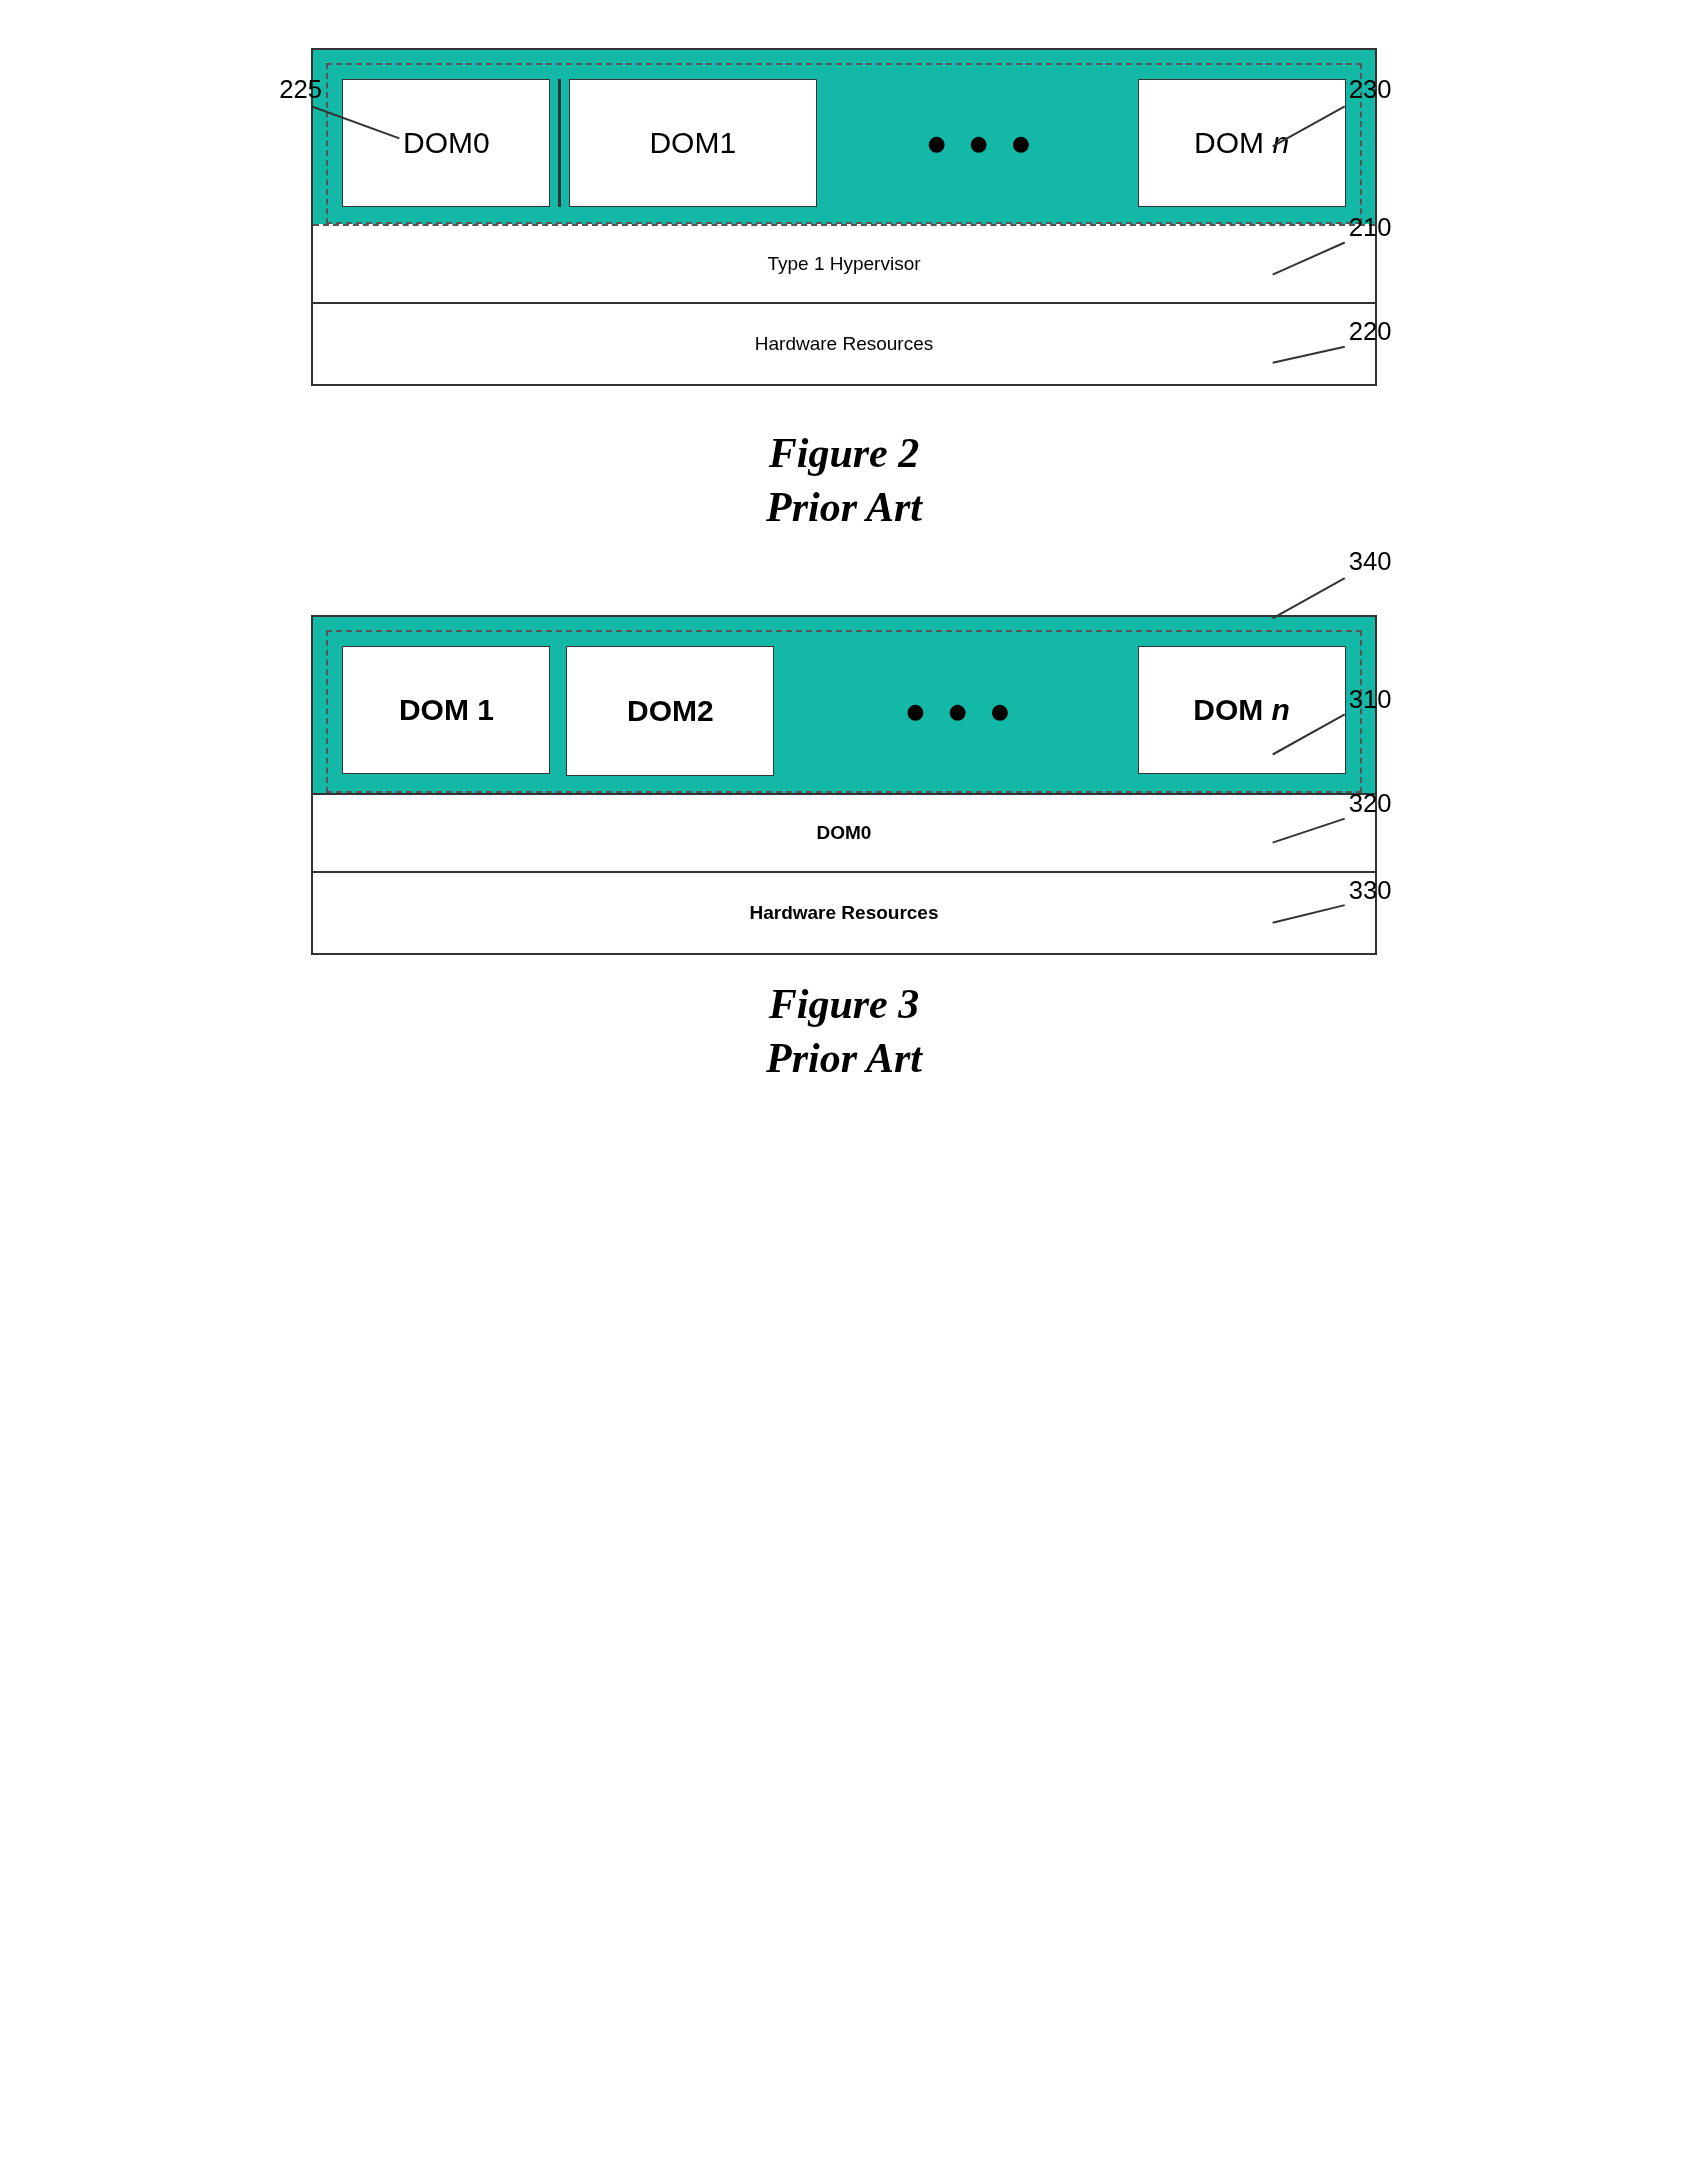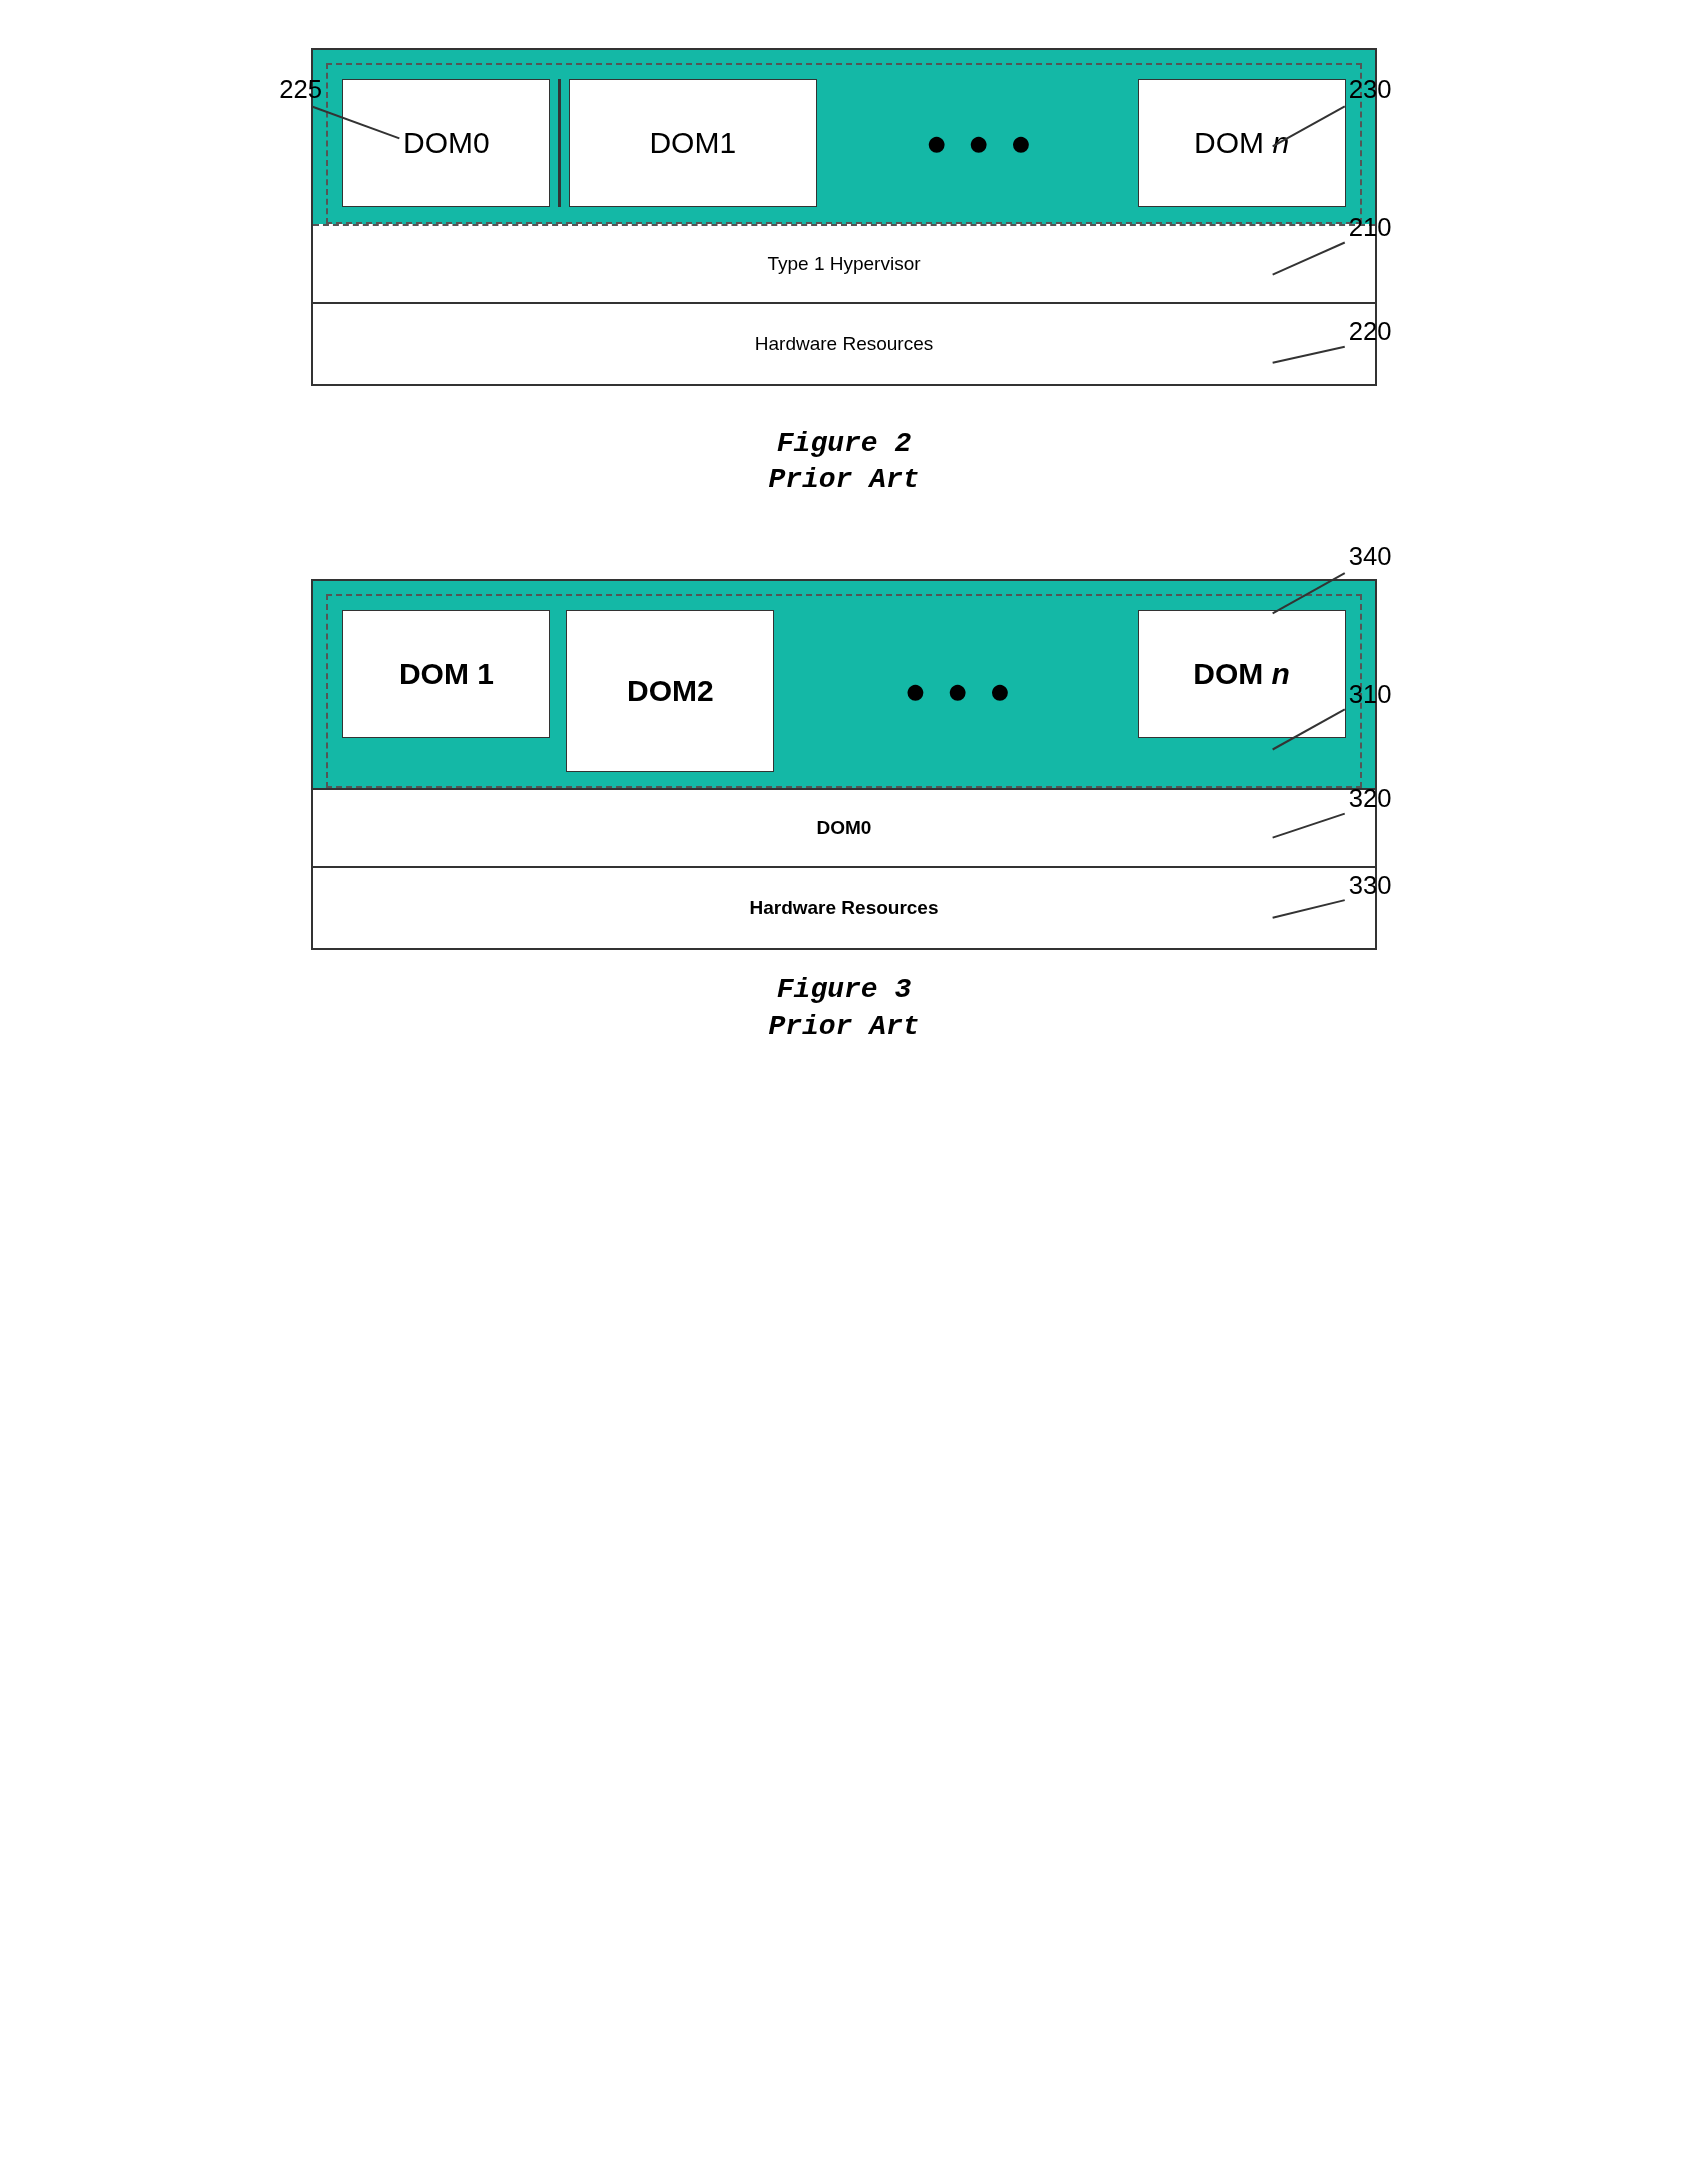--- a/index.html
+++ b/index.html
@@ -71,24 +71,24 @@
       font-family: Arial, sans-serif;
       background: #fff;
     }
 
     
     .figure-caption {
       text-align: center;
       margin-top: 32px;
     }
     .figure-caption .fig-title {
-      font-size: 28px;
+      font-size: 42px;
       font-style: italic;
       font-weight: bold;
-      font-family: Liberation Mono, monospace;
+      font-family: Liberation Serif, serif;
       line-height: 1.3;
     }
 
     .fig2-diagram {
       position: relative;
       width: 1138px;
       margin: 0 auto;
     }
 
     .fig3-diagram {
@@ -172,21 +172,21 @@
   <div class="fig3-diagram">
 
     <div class="solid-box" style="width:1066px; margin:0 auto;font-weight:bold;">
 
       <div style="position:relative; padding: 13px 13px 0 13px;">
         <div class="outer-box">
           <div class="domain-row">
             <div class="domain-box" style="width:208px; height:128px; margin-right:8px;">
               <span>DOM 1</span>
             </div>
-            <div class="domain-box" style="width:208px; height:162px; margin-left:8px; margin-right:8px; border-left:1.6px solid #333;">
+            <div class="domain-box" style="width:208px; height:130px; margin-left:8px; margin-right:8px; border-left:1.6px solid #333;">
               <span>DOM2</span>
             </div>
             <div class="dots-cell">
               <span style="font-size:37px; letter-spacing:4.8px;">● ● ●</span>
             </div>
             <div class="domain-box" style="width:208px; height:128px; border-left:1.6px solid #333;">
               <span>DOM <span class="italic-n">n</span></span>
             </div>
           </div>
         </div>

